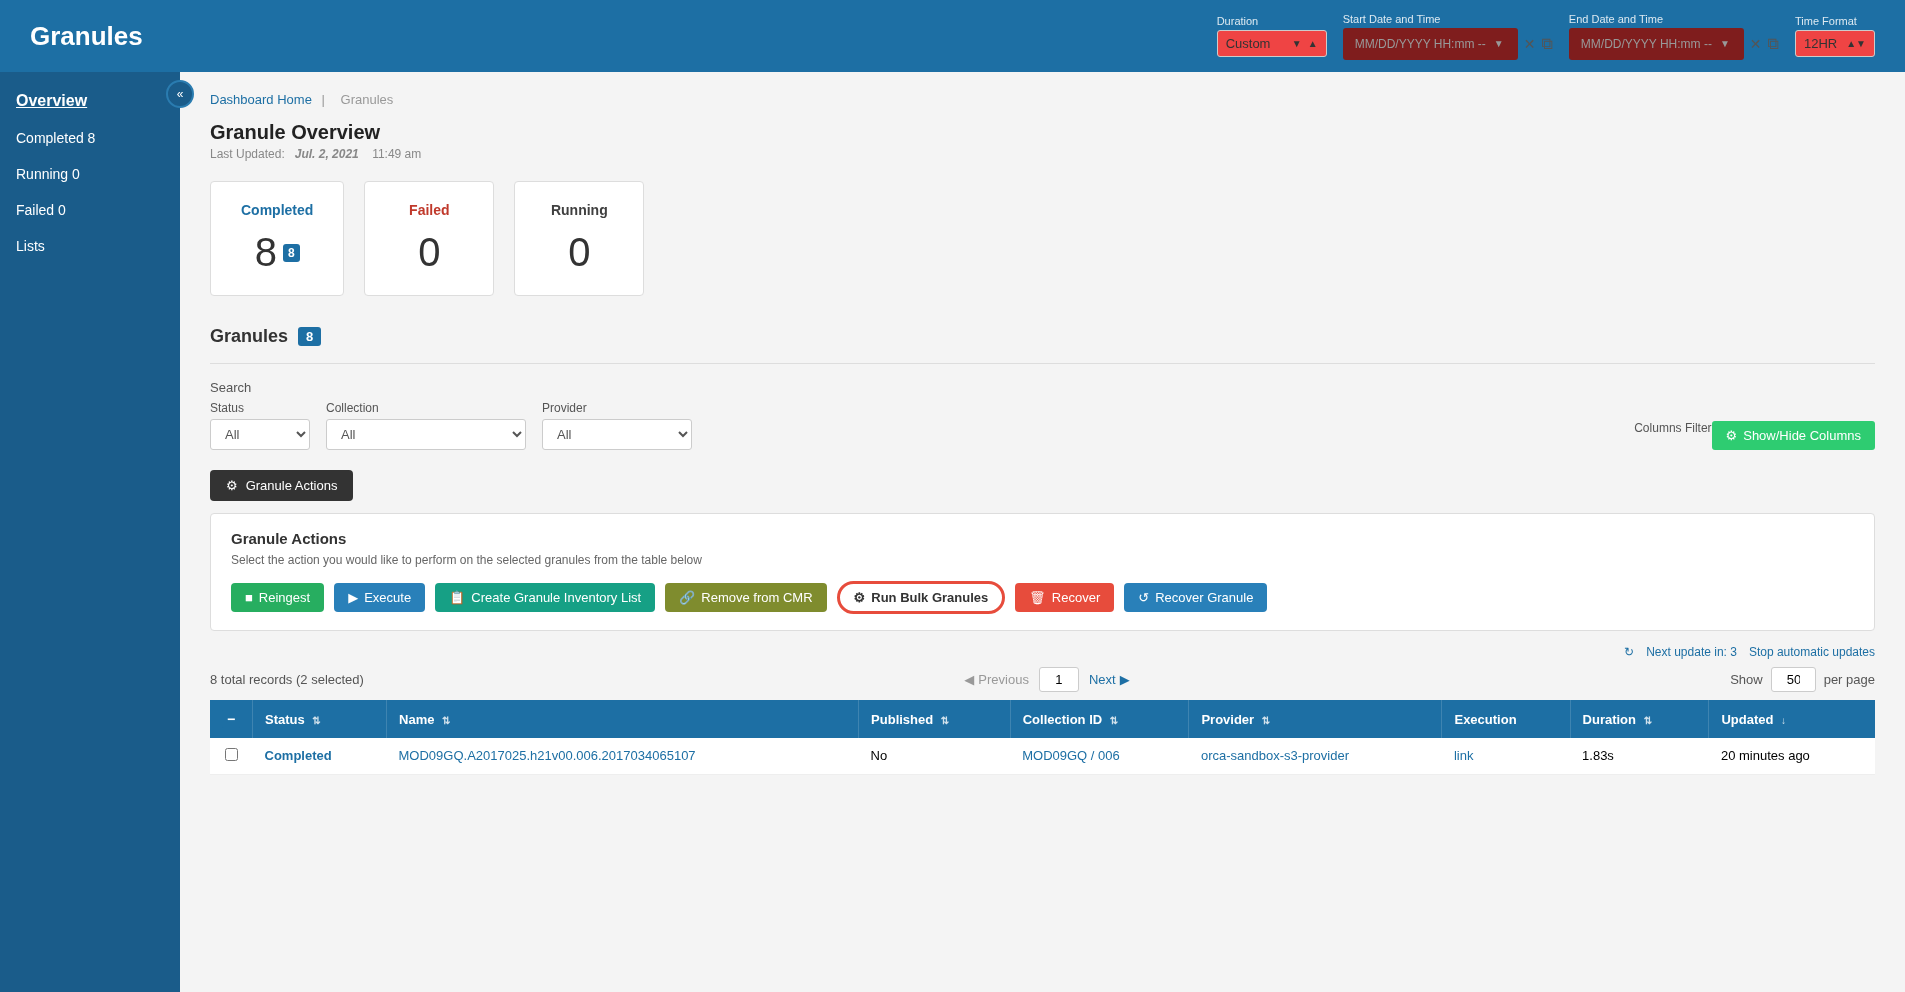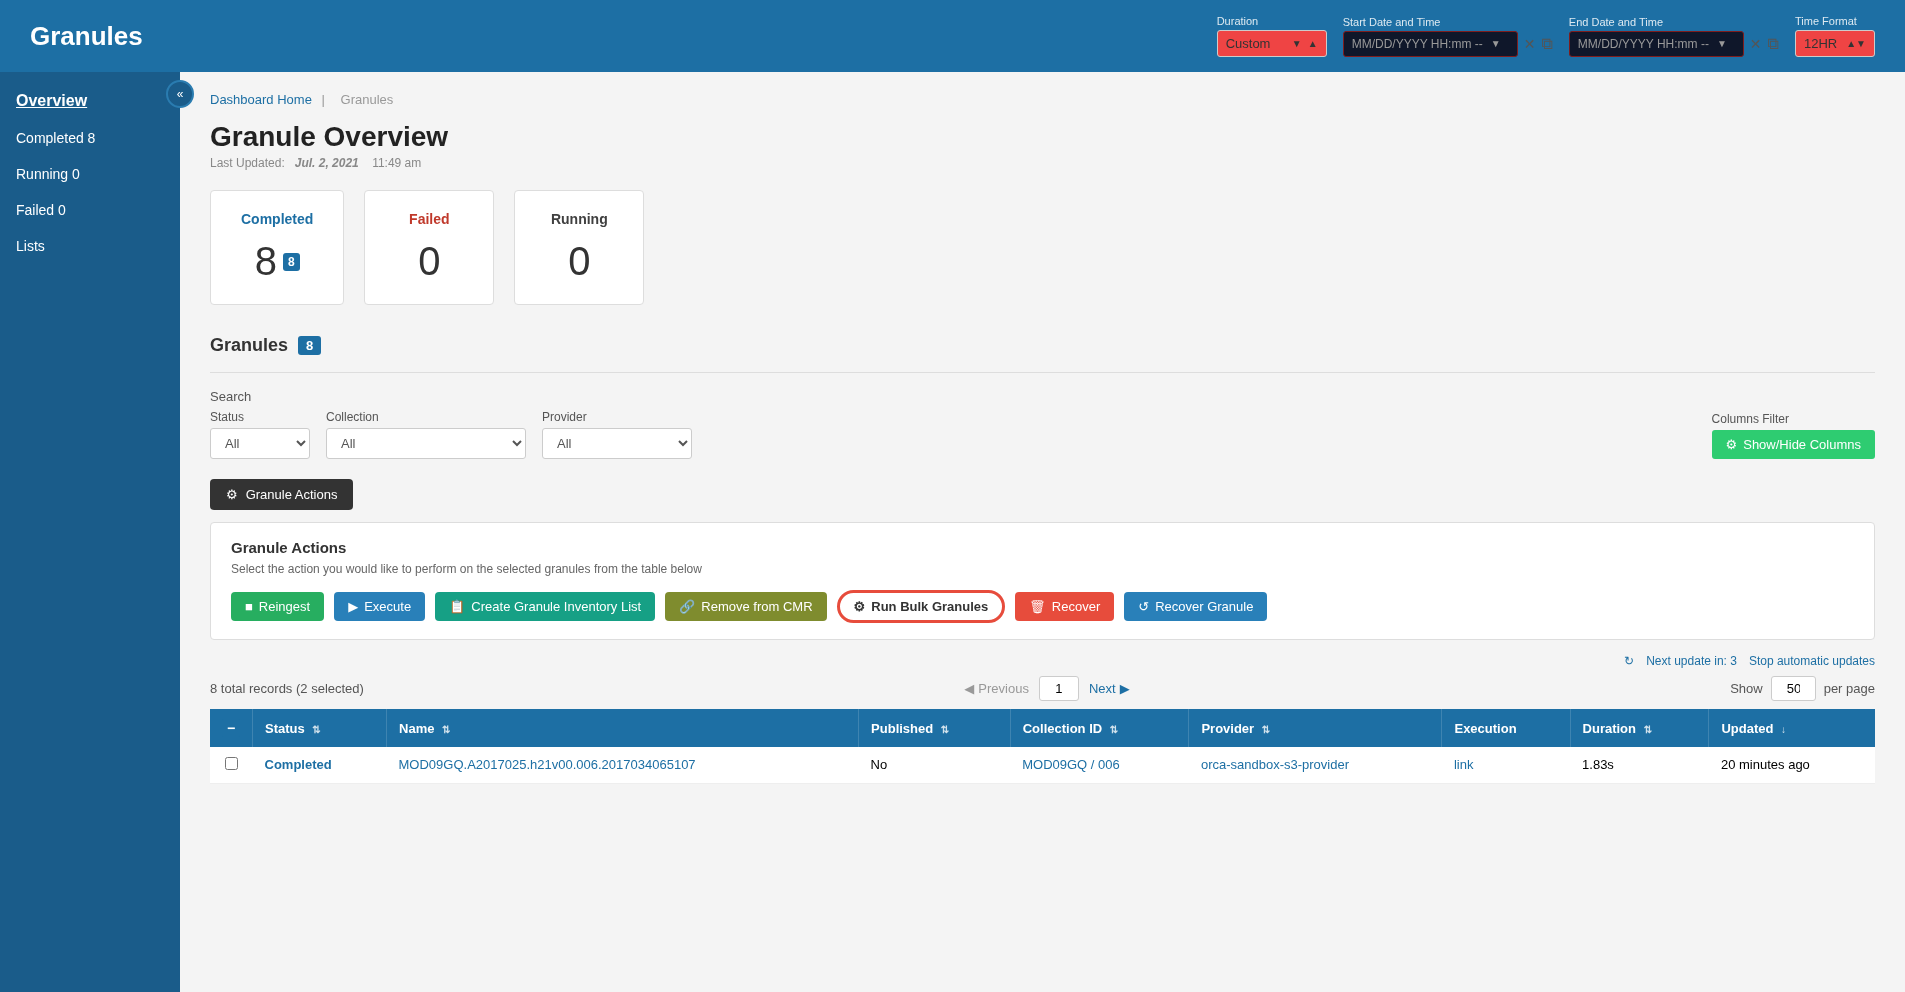--- a/index.html
+++ b/index.html
@@ -46,22 +46,22 @@
       border-radius: 3px;
       padding: 5px 8px;
       font-size: 13px;
       color: #333;
       display: flex;
       align-items: center;
       gap: 6px;
       min-width: 110px;
     }
     .header-date-input {
-      background: #0f172a;
-      border: 1px solid #7f1d1d;
+      background: #7f1d1d;
+      border: 4px solid #7f1d1d;
       border-radius: 3px;
       padding: 5px 8px;
       font-size: 12px;
       color: #999;
       display: flex;
       align-items: center;
       gap: 4px;
       min-width: 175px;
     }
     .header-date-input .placeholder { color: #999; font-size: 12px; }
@@ -122,21 +122,21 @@
     }
 
     .breadcrumb {
       font-size: 13px;
       margin-bottom: 14px;
       color: #555;
     }
     .breadcrumb a { color: #1d6fa4; text-decoration: none; }
     .breadcrumb span { margin: 0 6px; color: #999; }
 
-    .page-title { font-size: 28px; font-weight: 700; color: #222; }
+    .page-title { font-size: 20px; font-weight: 700; color: #222; }
     .page-subtitle { font-size: 12px; color: #888; margin-top: 3px; margin-bottom: 20px; }
     .page-subtitle strong { font-style: italic; }
 
     
     .stat-cards {
       display: flex;
       gap: 20px;
       margin-bottom: 30px;
     }
     .stat-card {
@@ -545,21 +545,21 @@
         <select class="filter-select">
           <option>All</option>
         </select>
       </div>
       <div class="filter-group filter-group-provider">
         <label>Provider</label>
         <select class="filter-select">
           <option>All</option>
         </select>
       </div>
-      <div style="margin-left:auto; display:flex; flex-direction:column;">
+      <div style="margin-left:auto; display:flex; flex-direction:row;">
         <label style="font-size:12px; color:#555; margin-bottom:4px;">Columns Filter</label>
         <button class="columns-filter-btn">
           <span>⚙</span>
           <span>Show/Hide Columns</span>
         </button>
       </div>
     </div>
 
     <button class="granule-actions-btn">
       <span>⚙</span>

